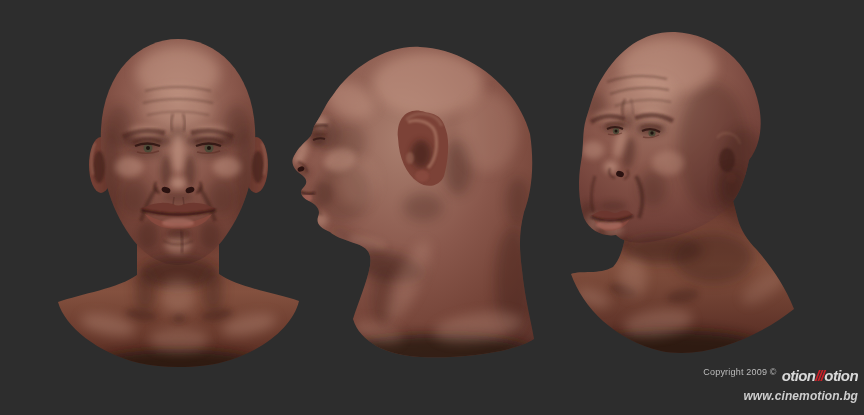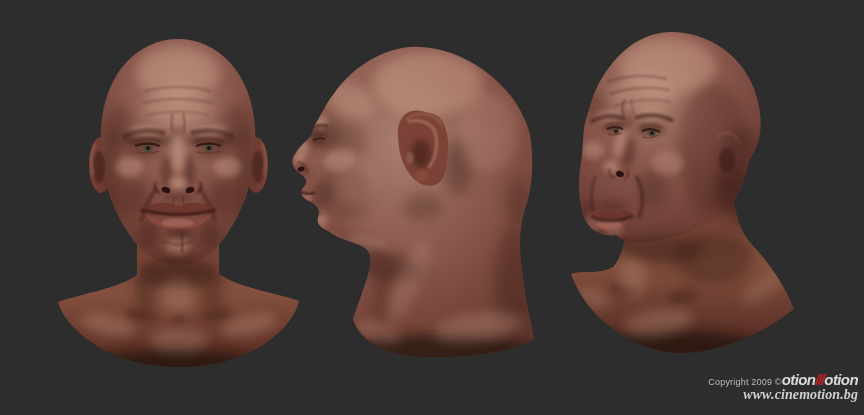--- a/index.html
+++ b/index.html
@@ -9,25 +9,25 @@
     font-family:"Liberation Sans",sans-serif;
   }
   .bust{position:absolute;display:block;}
   .bust.front{left:53px;top:35px;}
   .bust.profile{left:288px;top:42px;}
   .bust.threequarter{left:563px;top:28px;}
   .watermark{
     position:absolute;right:6px;bottom:13px;text-align:right;line-height:1;
     user-select:none;
   }
-  .wm-line1{display:flex;align-items:flex-end;justify-content:flex-end;}
+  .wm-line1{display:flex;align-items:flex-start;justify-content:flex-end;gap:5px;}
   .wm-copy{font-size:9px;color:#bdbdbd;letter-spacing:.2px;}
   .wm-logo{font-size:15px;font-weight:bold;font-style:italic;letter-spacing:-.6px;color:#d9d9d9;white-space:nowrap;}
   .wm-logo .red{color:var(--brand-red,#cc2027);letter-spacing:-1.5px;padding-right:1px;}
-  .wm-site{margin-top:1px;font-size:14px;font-weight:bold;font-style:italic;color:#cfcfcf;letter-spacing:.1px;font-family:Liberation Serif, serif;}
+  .wm-site{margin-top:7px;font-size:12px;font-weight:bold;font-style:italic;color:#cfcfcf;letter-spacing:.1px;}
 </style>
 </head>
 <body>
 
 <div class="stage">
 
   <svg class="bust front" width="250" height="340" viewBox="0 0 250 340" xmlns="http://www.w3.org/2000/svg">
     <defs>
       <radialGradient id="aHead" cx="50%" cy="28%" r="85%">
         <stop offset="0%" style="stop-color:var(--skin-light,#a97e6e)"></stop>

